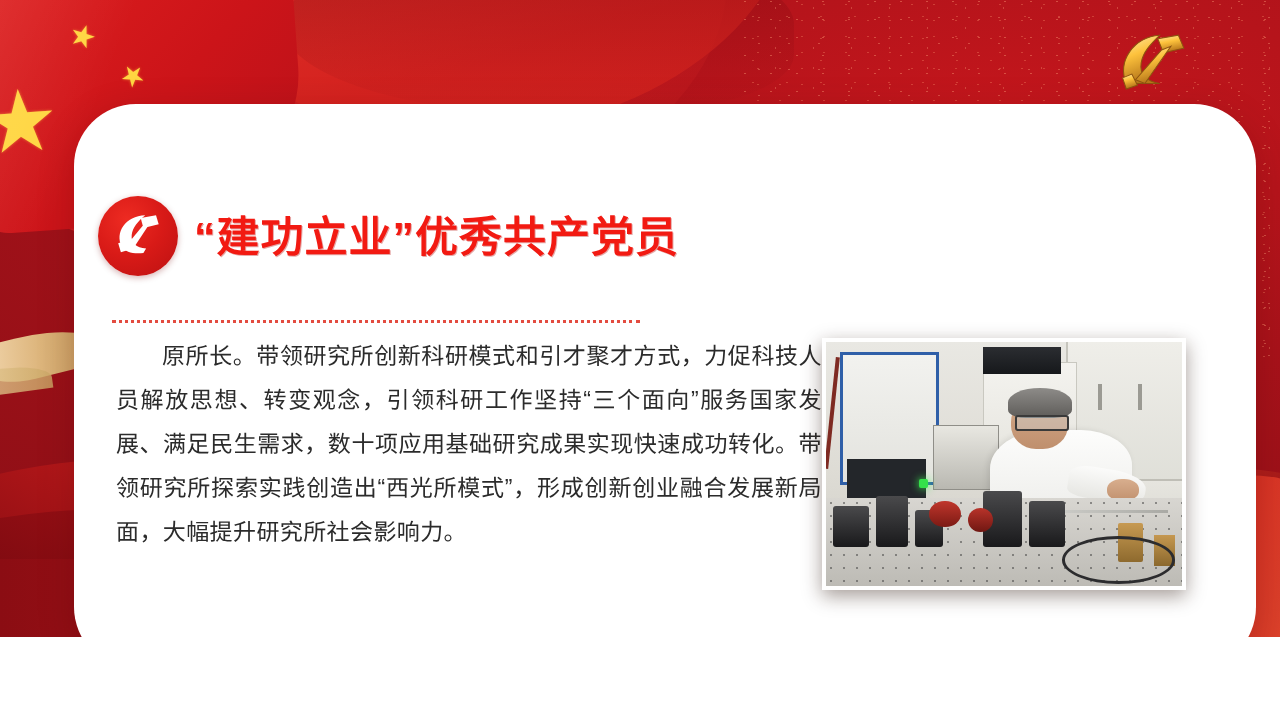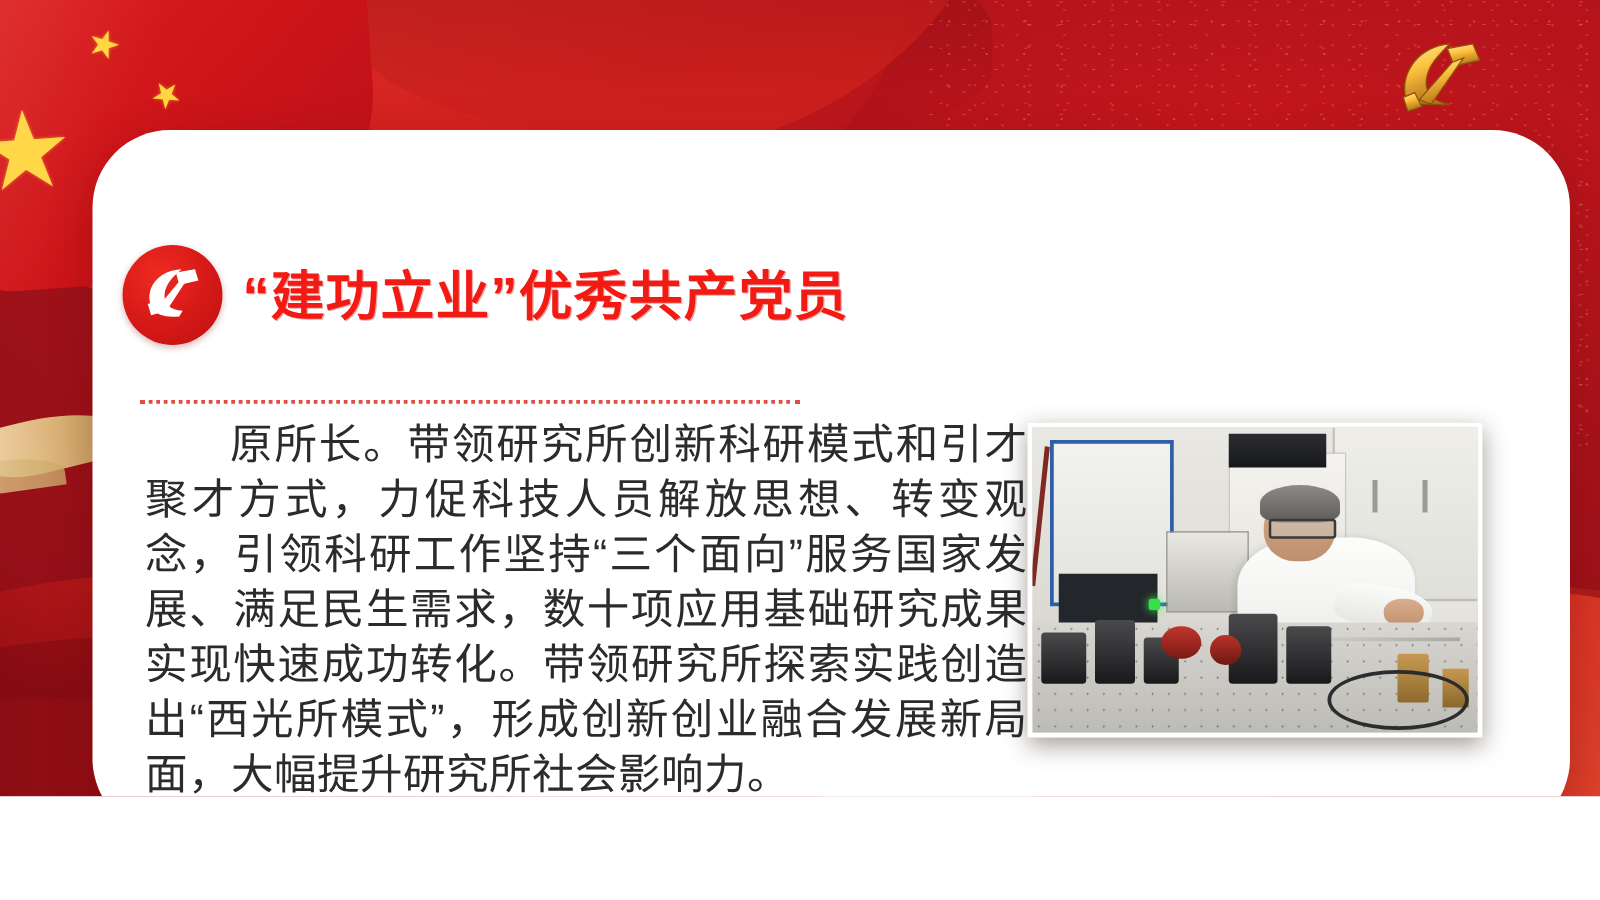--- a/index.html
+++ b/index.html
@@ -278,21 +278,21 @@
     border-top: 3px dotted #e0392c;
     opacity: .9;
   }
 
   
   .body-text {
     position: absolute;
     left: 42px;
     top: 230px;
     width: 706px;
-    font-size: 34px;
+    font-size: 23px;
     line-height: 44px;
     color: #2b2b2b;
     text-align: justify;
     text-justify: inter-character;
     text-indent: 2em;
     letter-spacing: .4px;
   }
 
   
   .photo {

